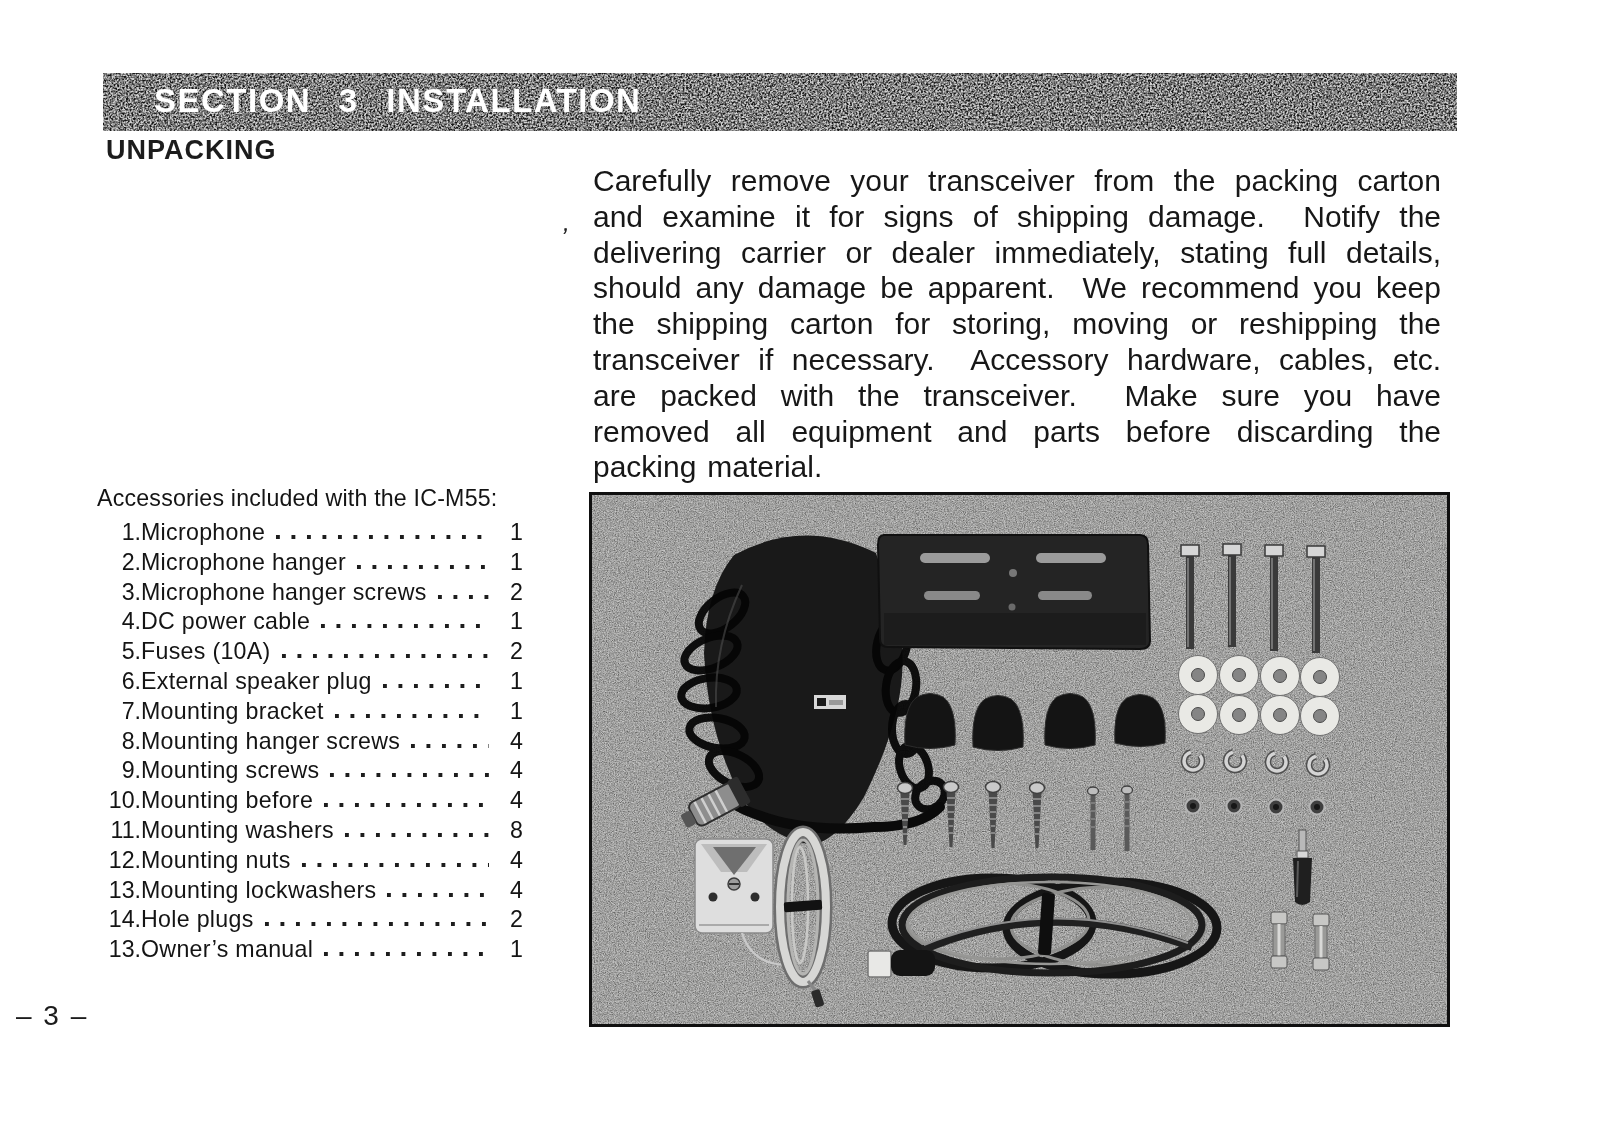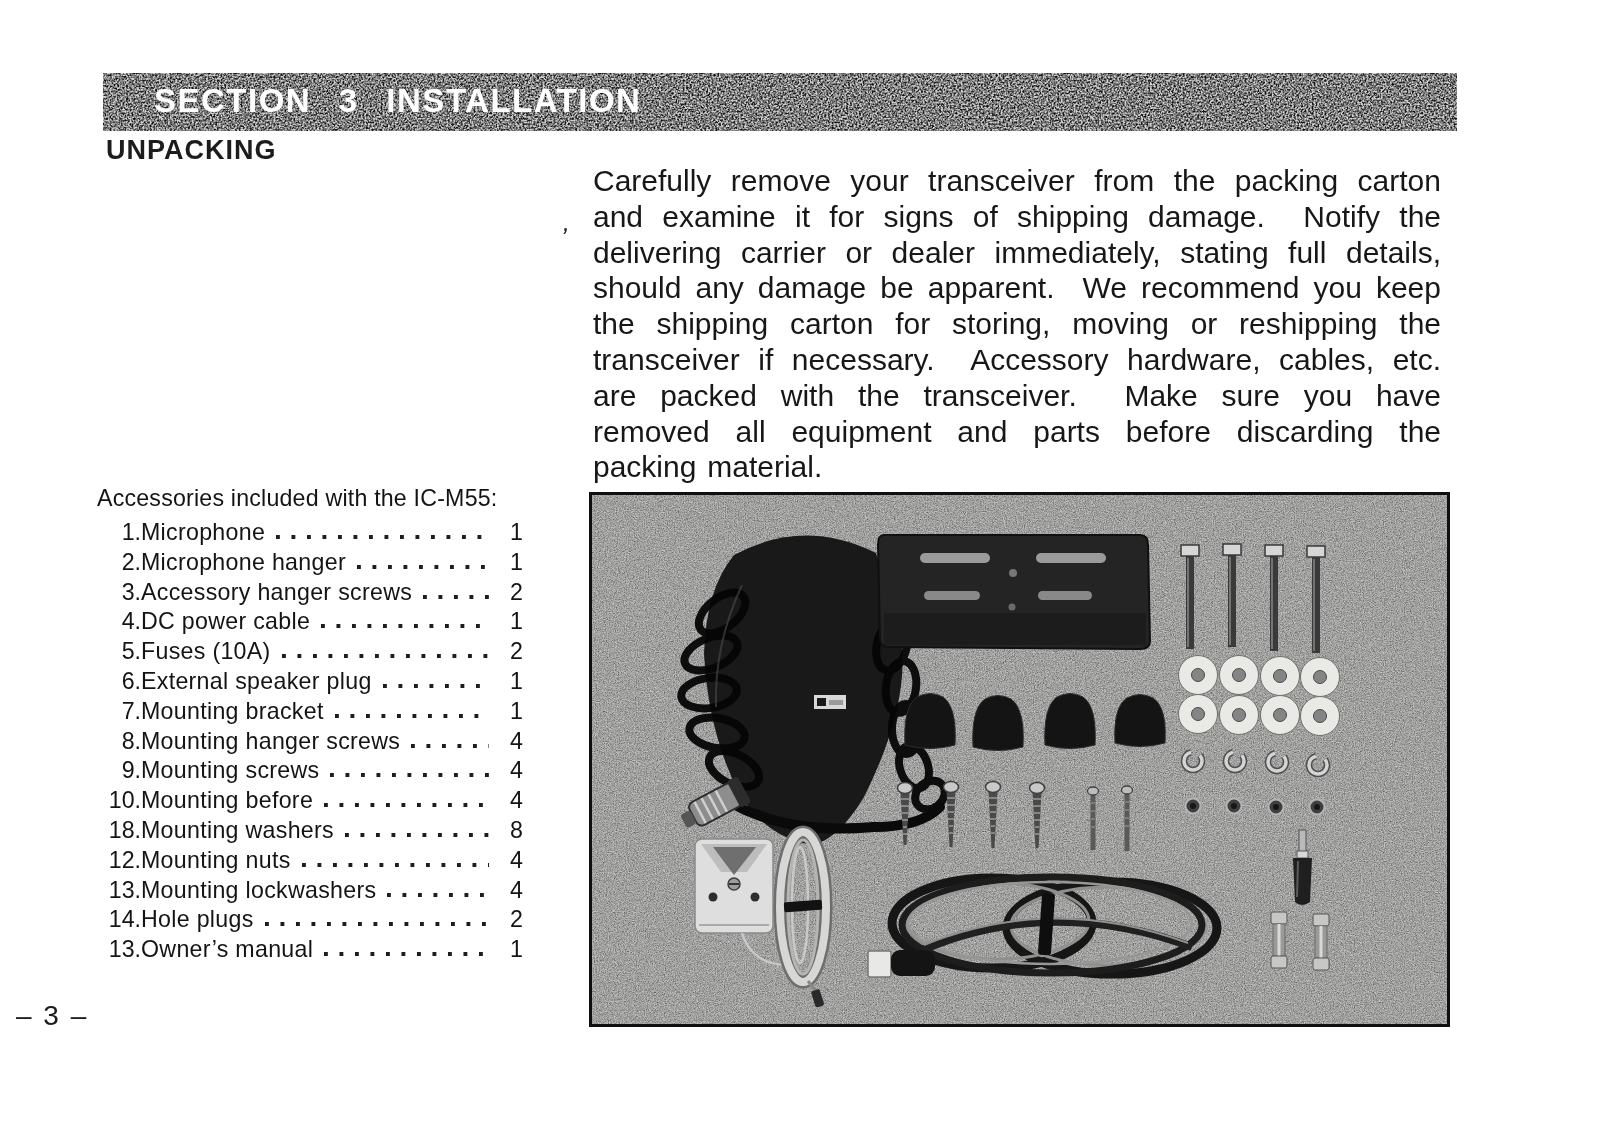--- a/index.html
+++ b/index.html
@@ -74,21 +74,21 @@
       <span class="acc-qty">1</span>
     </div>
   <div class="acc-row">
       <span class="acc-num">2.</span>
       <span class="acc-name">Microphone hanger</span>
       <span class="acc-leader"></span>
       <span class="acc-qty">1</span>
     </div>
   <div class="acc-row">
       <span class="acc-num">3.</span>
-      <span class="acc-name">Accessory hanger screws</span>
+      <span class="acc-name">Microphone hanger screws</span>
       <span class="acc-leader"></span>
       <span class="acc-qty">2</span>
     </div>
   <div class="acc-row">
       <span class="acc-num">4.</span>
       <span class="acc-name">DC power cable</span>
       <span class="acc-leader"></span>
       <span class="acc-qty">1</span>
     </div>
   <div class="acc-row">
@@ -121,21 +121,21 @@
       <span class="acc-leader"></span>
       <span class="acc-qty">4</span>
     </div>
   <div class="acc-row">
       <span class="acc-num">10.</span>
       <span class="acc-name">Mounting before</span>
       <span class="acc-leader"></span>
       <span class="acc-qty">4</span>
     </div>
   <div class="acc-row">
-      <span class="acc-num">18.</span>
+      <span class="acc-num">11.</span>
       <span class="acc-name">Mounting washers</span>
       <span class="acc-leader"></span>
       <span class="acc-qty">8</span>
     </div>
   <div class="acc-row">
       <span class="acc-num">12.</span>
       <span class="acc-name">Mounting nuts</span>
       <span class="acc-leader"></span>
       <span class="acc-qty">4</span>
     </div>

